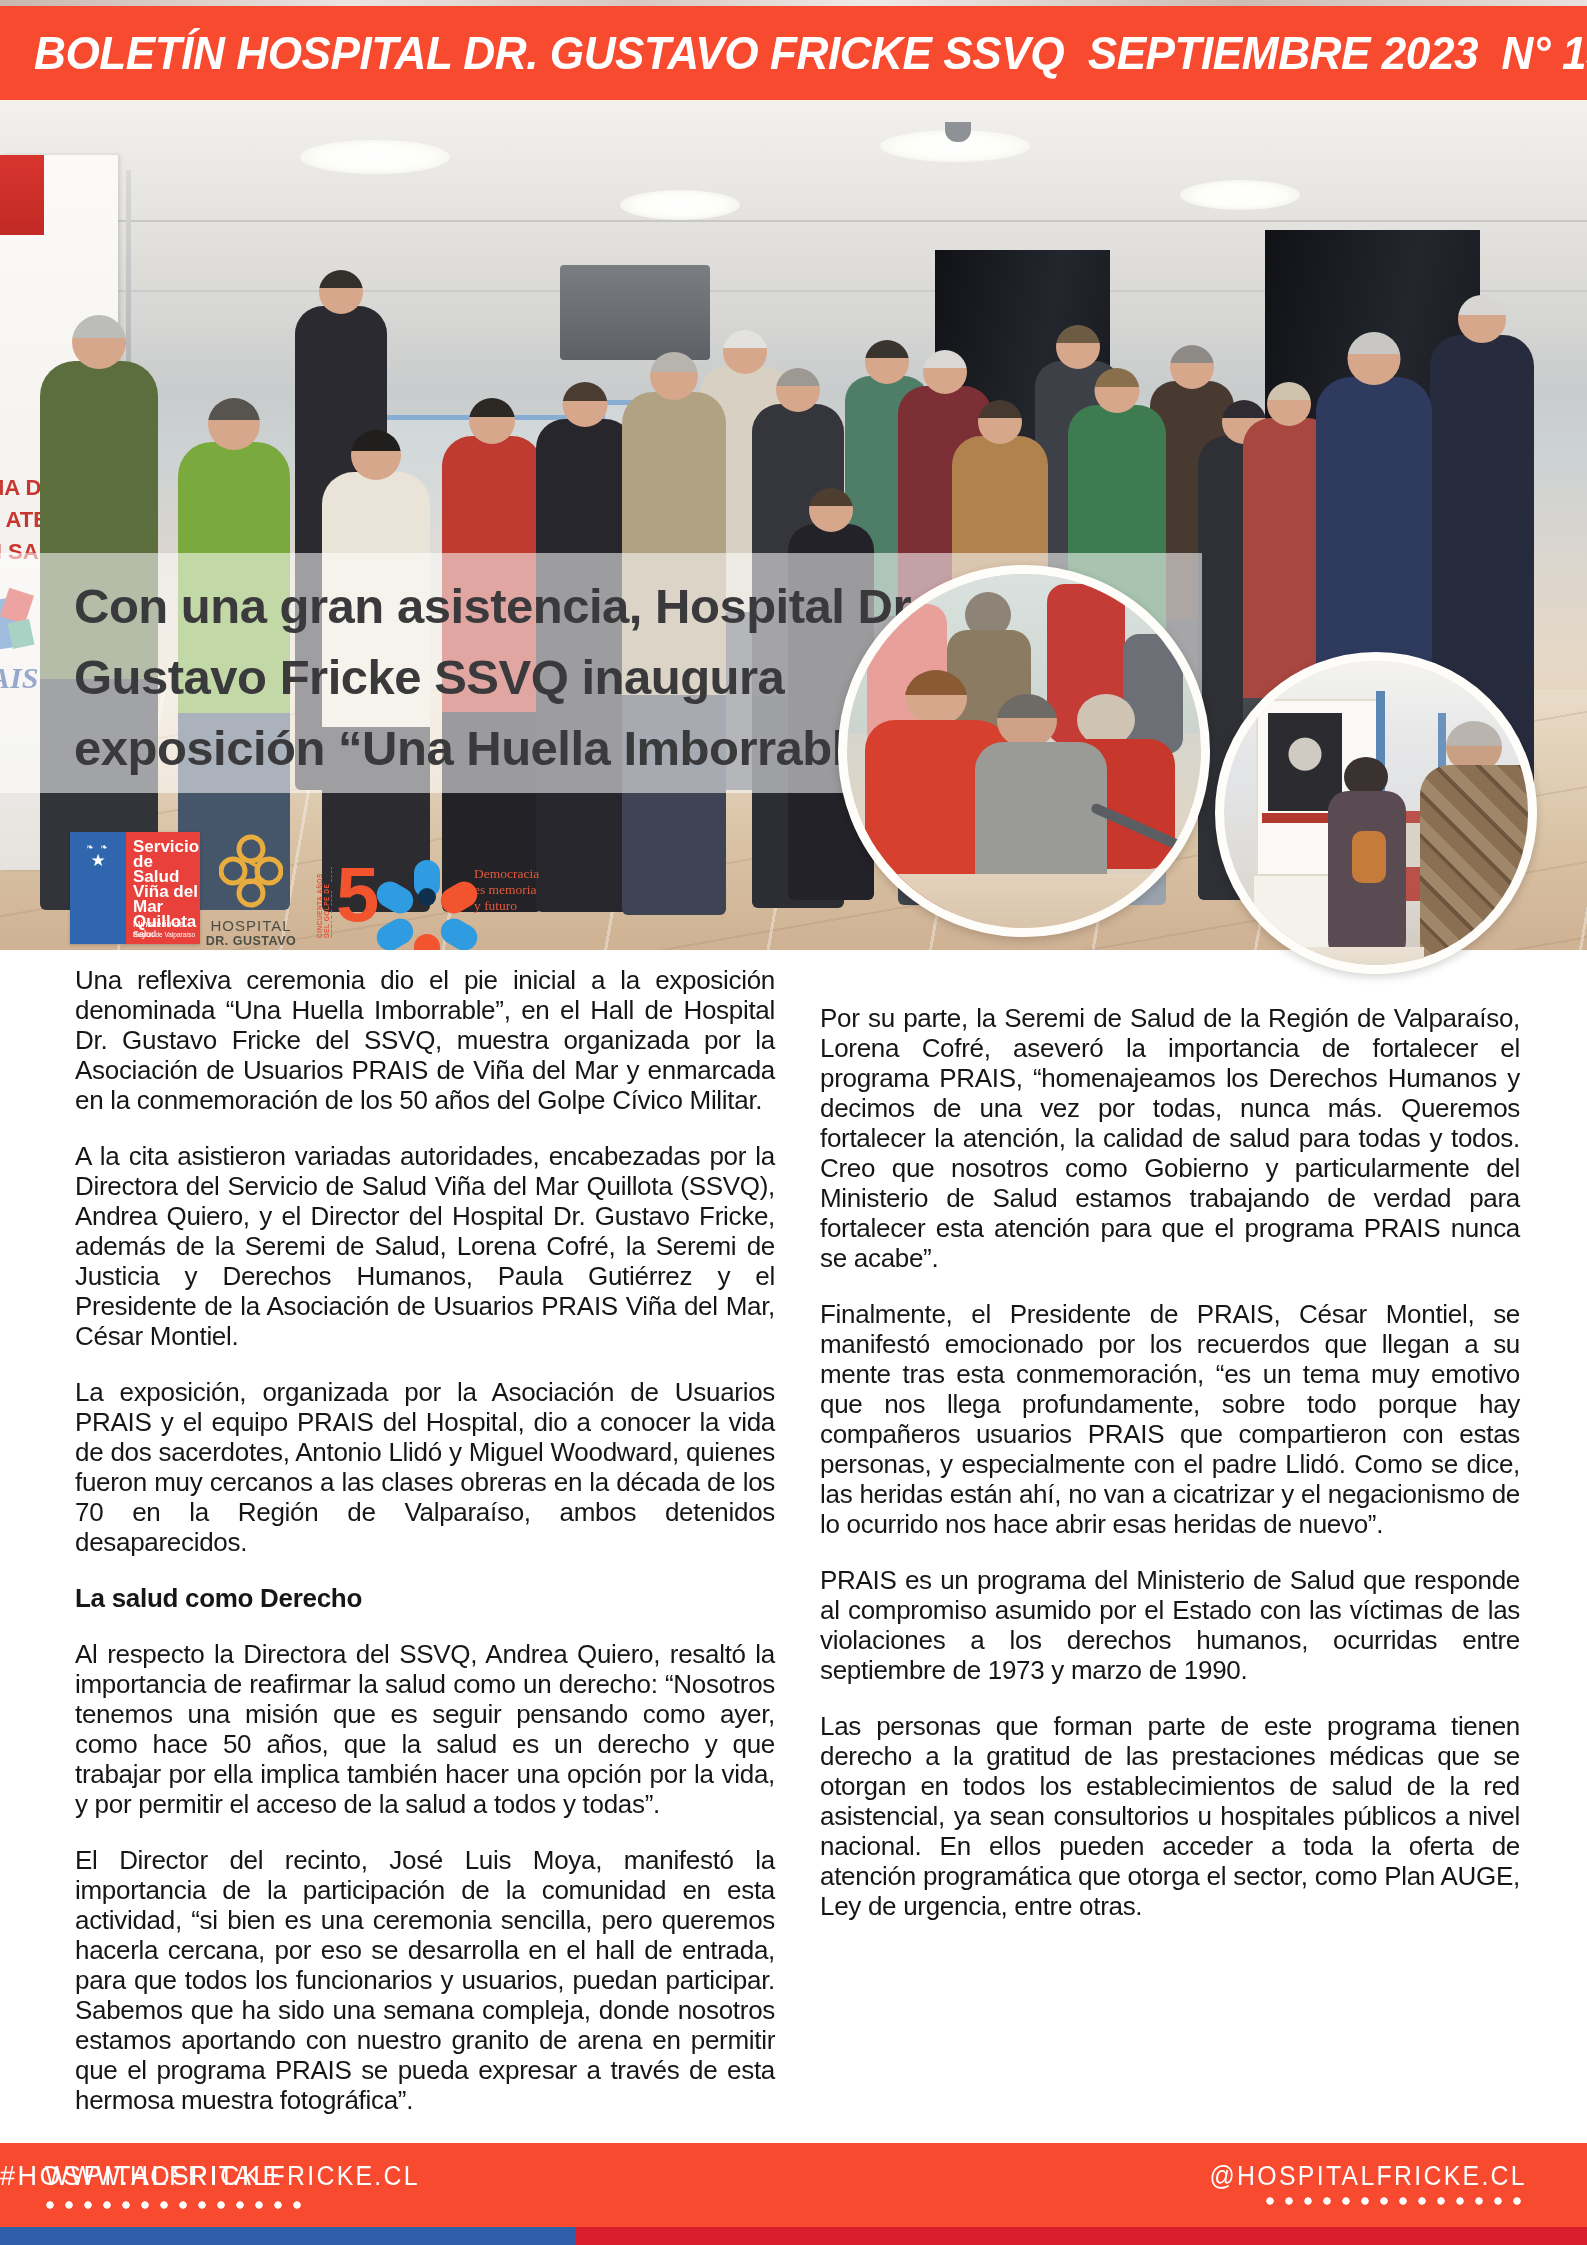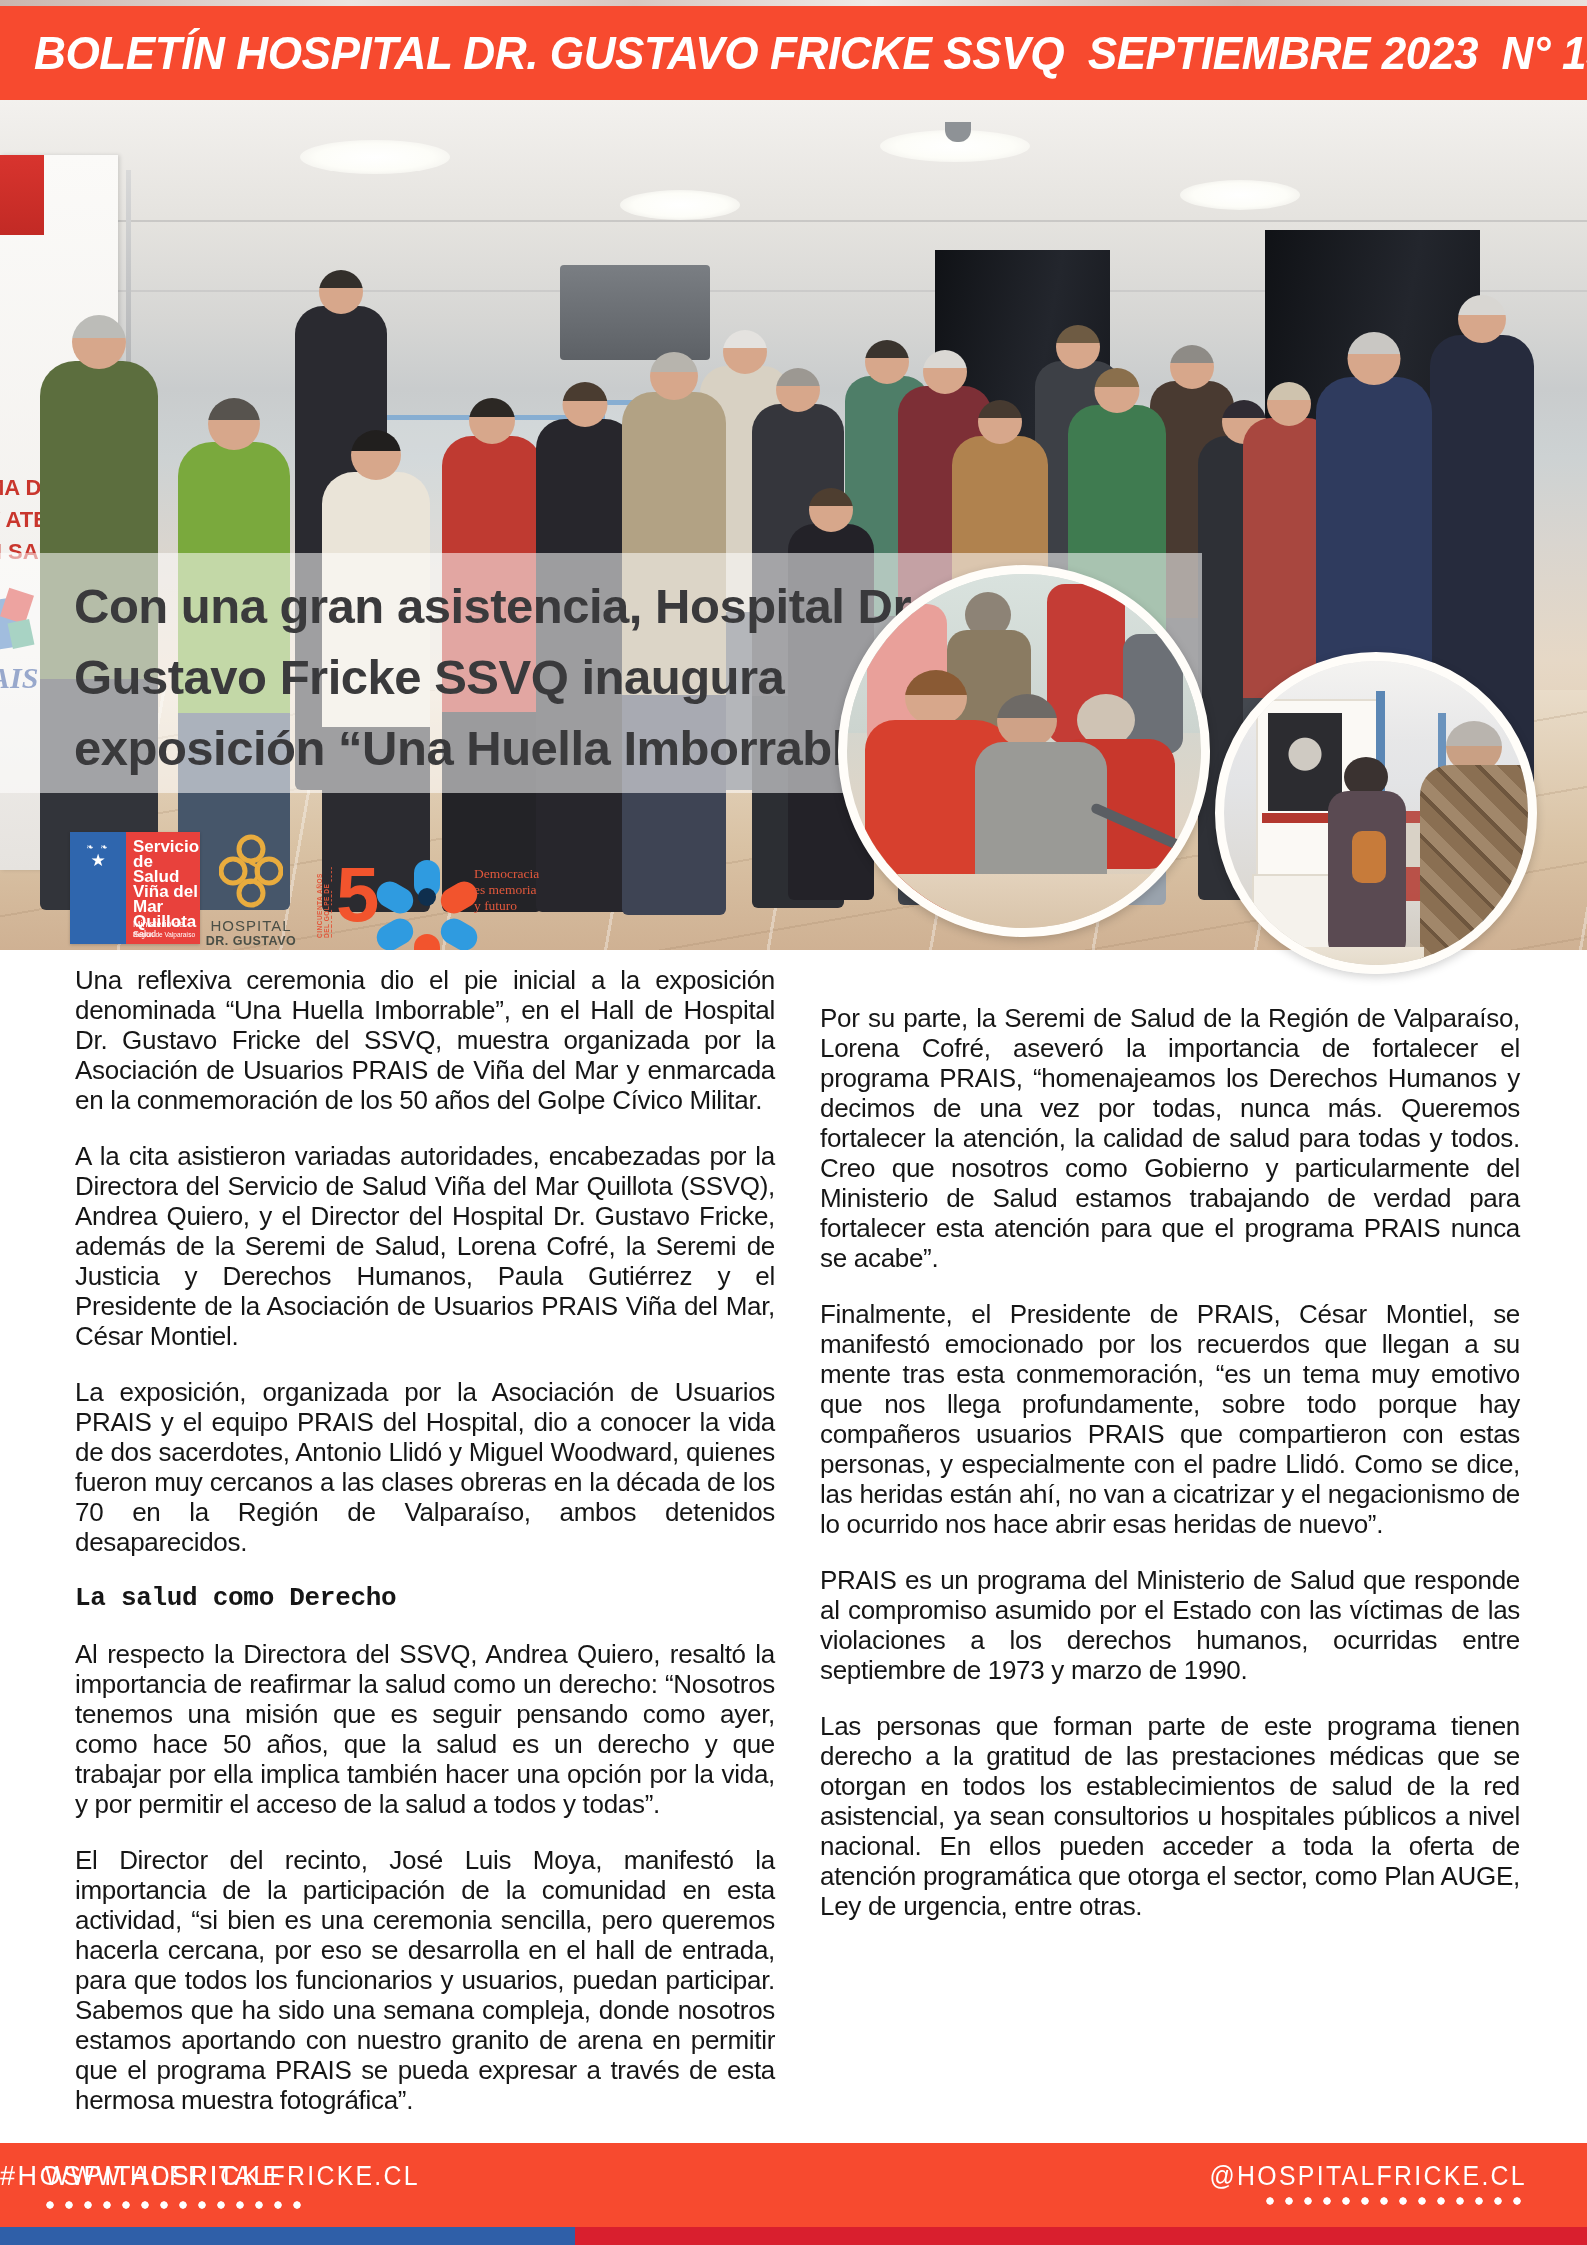--- a/index.html
+++ b/index.html
@@ -74,21 +74,21 @@
   .circle{position:absolute;border-radius:50%;border:9px solid #fffdf9;overflow:hidden;box-sizing:border-box;
     box-shadow:0 3px 10px rgba(0,0,0,.18);}
   .circle-left{left:838px;top:565px;width:372px;height:372px;background:linear-gradient(#d5ddd8 0%,#cfd6d2 30%,#e0d5c6 70%,#d9cab6 100%);}
   .circle-right{left:1215px;top:652px;width:322px;height:322px;background:linear-gradient(#edeceb 0%,#e3e4e6 40%,#dcd9d4 75%,#cfc8bd 100%);}
   .blob{position:absolute;}
   
   .columns{position:absolute;left:75px;top:965px;width:1445px;display:flex;gap:45px;}
   .colL,.colR{width:700px;}
   .colR{margin-top:38px;}
   .columns p{margin:0 0 26px;font-size:26px;line-height:30px;letter-spacing:-.3px;color:#161616;text-align:justify;}
-  .columns p.subhead{font-weight:700;text-align:left;font-family:Liberation Mono, monospace;}
+  .columns p.subhead{font-weight:700;text-align:left;}
   
   .footer{position:absolute;left:0;top:2143px;width:100%;height:103px;background:var(--c-red);color:#fff;}
   .footer .item{position:absolute;top:18px;font-size:27px;letter-spacing:2.5px;font-weight:400;transform:scaleX(.92);transform-origin:left center;}
   .footer .site{left:45px;}
   .footer .tag{left:0;width:100%;transform:none;letter-spacing:2.5px;}
   .footer .handle{right:60px;transform-origin:right center;}
   .dots{position:absolute;height:12px;
     background-image:radial-gradient(circle at 5px 6px,#ffffff 3.4px,rgba(255,255,255,0) 4px);
     background-size:19px 12px;background-repeat:repeat-x;}
   .dots.left{left:45px;top:56px;width:262px;}

